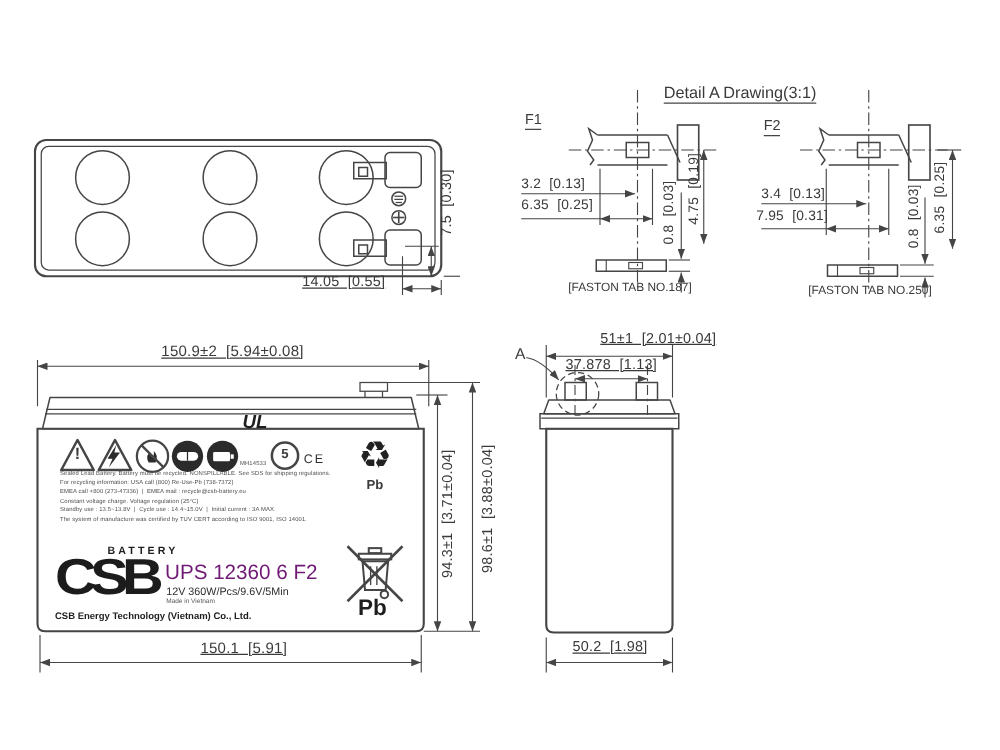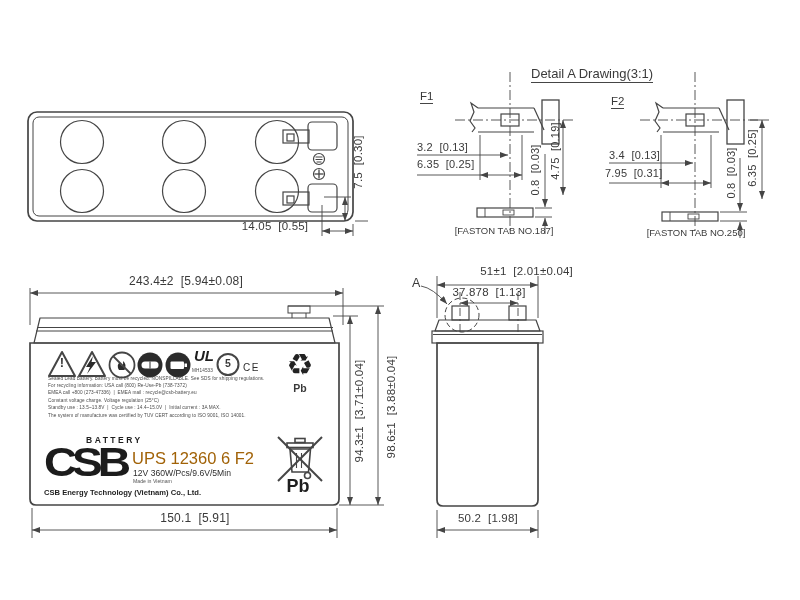--- a/index.html
+++ b/index.html
@@ -6,21 +6,21 @@
   .canvas{position:relative;width:800px;height:600px;background:#fff;overflow:hidden;
           font-family:"Liberation Sans",sans-serif;color:#3a3a3a;}
   svg{position:absolute;overflow:visible;}
   .ln{stroke:#454545;fill:none;}
   .t{position:absolute;white-space:pre;color:#3a3a3a;line-height:1.05;}
   .dim{font-size:11.5px;letter-spacing:.2px;}
   .rot{transform:translate(-50%,-50%) rotate(-90deg);}
   .ulab{border-bottom:1.2px solid #454545;padding-bottom:1px;display:inline-block;text-align:right;}
   .cap{font-size:9.5px;text-align:center;}
   .tiny{font-size:4.7px;color:#4a4a4a;letter-spacing:.1px;}
-  .ctr{text-align:center;}
+  .ctr{text-align:center;text-decoration:underline;}
 </style>
 </head>
 <body>
 
 <div class="canvas">
 
   <svg style="left:20px;top:105px" width="370" height="145" viewBox="0 0 370 145">
     <defs>
       <marker id="ar-tv" markerWidth="8" markerHeight="6" refX="8" refY="3" orient="auto-start-reverse" markerUnits="userSpaceOnUse">
         <path d="M0,0L8,3L0,6Z" fill="#454545"></path>
@@ -171,21 +171,21 @@
       <line class="ln" x1="14" y1="238" x2="14" y2="268"></line>
       <line class="ln" x1="319" y1="238" x2="319" y2="268"></line>
       <line class="ln" x1="14" y1="260" x2="319" y2="260" marker-start="url(#ar-fv)" marker-end="url(#ar-fv)"></line>
       <line class="ln" x1="315" y1="46" x2="340" y2="46"></line>
       <line class="ln" x1="332" y1="46" x2="332" y2="235" marker-start="url(#ar-fv)" marker-end="url(#ar-fv)"></line>
       <line class="ln" x1="270" y1="36" x2="366" y2="36"></line>
       <line class="ln" x1="360" y1="36" x2="360" y2="235" marker-start="url(#ar-fv)" marker-end="url(#ar-fv)"></line>
       <line class="ln" x1="321" y1="235" x2="366" y2="235"></line>
     </g>
   </svg>
-  <div class="t dim ctr" style="left:100px;top:275px;width:172px;font-size:12px;">243.4±2  [5.94±0.08]</div>
+  <div class="t dim ctr" style="left:100px;top:275px;width:172px;font-size:12px;">150.9±2  [5.94±0.08]</div>
   <div class="t dim ctr" style="left:130px;top:512px;width:130px;font-size:12px;">150.1  [5.91]</div>
   <div class="t dim rot" style="left:359px;top:411px;">94.3±1  [3.71±0.04]</div>
   <div class="t dim rot" style="left:391px;top:407px;">98.6±1  [3.88±0.04]</div>
 
   <svg style="left:40px;top:345px" width="290" height="145" viewBox="0 0 290 145">
     <g>
       <polygon class="ln" points="22,7 35,31 9,31" stroke-width="2" stroke-linejoin="round"></polygon>
     </g>
     <g>
       <polygon class="ln" points="52,7 65,31 39,31" stroke-width="2" stroke-linejoin="round"></polygon>
@@ -214,37 +214,37 @@
       <line class="ln" x1="282" y1="92" x2="238" y2="136" stroke-width="2"></line>
       <rect class="ln" x="255" y="93.5" width="10" height="4"></rect>
       <rect class="ln" x="247" y="98" width="26" height="4.5"></rect>
       <polygon class="ln" points="250,104 270.5,104 268.5,127 252,127"></polygon>
       <circle class="ln" cx="267.5" cy="130.5" r="3"></circle>
       <line class="ln" x1="256.5" y1="108" x2="256.5" y2="123" stroke-width="1.1"></line>
       <line class="ln" x1="261.5" y1="108" x2="261.5" y2="123" stroke-width="1.1"></line>
     </g>
   </svg>
   <div class="t" style="left:56px;top:356px;width:12px;text-align:center;font-size:13px;font-weight:bold;">!</div>
-  <div class="t" style="left:194px;top:348px;font-size:15px;font-weight:bold;font-style:italic;color:#1e1e1e;">UL</div>
+  <div class="t" style="left:194px;top:330px;font-size:15px;font-weight:bold;font-style:italic;color:#1e1e1e;">UL</div>
   <div class="t tiny" style="left:192px;top:369px;">MH14533</div>
   <div class="t" style="left:222px;top:357.5px;width:12px;text-align:center;font-size:10.5px;font-weight:bold;">5</div>
   <div class="t" style="left:243px;top:363px;font-size:10px;letter-spacing:1.5px;color:#2e2e2e;">CE</div>
   <div class="t" style="left:282px;top:349px;width:36px;text-align:center;font-size:30px;color:#222;">♻</div>
   <div class="t" style="left:282px;top:383px;width:36px;text-align:center;font-size:10.5px;font-weight:bold;">Pb</div>
   <div class="t" style="left:272px;top:477px;width:52px;text-align:center;font-size:18px;font-weight:bold;color:#1e1e1e;">Pb</div>
 
   <div class="t tiny" style="left:48px;top:377px;">Sealed Lead Battery. Battery must be recycled. NONSPILLABLE. See SDS for shipping regulations.</div>
   <div class="t tiny" style="left:48px;top:384px;">For recycling information: USA call (800) Re-Use-Pb (738-7372)</div>
   <div class="t tiny" style="left:48px;top:390.5px;">EMEA call +800 (273-47336)  |  EMEA mail : recycle@csb-battery.eu</div>
   <div class="t tiny" style="left:48px;top:399px;">Constant voltage charge. Voltage regulation (25°C)</div>
   <div class="t tiny" style="left:48px;top:405.5px;">Standby use : 13.5~13.8V  |  Cycle use : 14.4~15.0V  |  Initial current : 3A MAX.</div>
   <div class="t tiny" style="left:48px;top:413.5px;">The system of manufacture was certified by TUV CERT according to ISO 9001, ISO 14001.</div>
   <div class="t" style="left:86px;top:436px;font-size:8.5px;font-weight:bold;letter-spacing:2.5px;color:#1e1e1e;">BATTERY</div>
   <div class="t" style="left:44px;top:441px;font-size:44px;font-weight:900;letter-spacing:-5px;color:#1c1c1c;transform:scale(1.05,.92);transform-origin:left top;">CSB</div>
-  <div class="t" style="left:132px;top:450px;font-size:16.5px;color:#a16207;">UPS 12360 6 F2</div>
+  <div class="t" style="left:132px;top:450px;font-size:16.5px;color:#701a75;">UPS 12360 6 F2</div>
   <div class="t" style="left:133px;top:469px;font-size:8.6px;color:#2e2e2e;">12V 360W/Pcs/9.6V/5Min</div>
   <div class="t" style="left:133px;top:479px;font-size:5.2px;color:#555;">Made in Vietnam</div>
   <div class="t" style="left:44px;top:489px;font-size:7.6px;font-weight:bold;color:#1e1e1e;">CSB Energy Technology (Vietnam) Co., Ltd.</div>
 
   <svg style="left:405px;top:260px" width="190" height="290" viewBox="0 0 190 290">
     <defs>
       <marker id="ar-sv" markerWidth="8" markerHeight="6" refX="8" refY="3" orient="auto-start-reverse" markerUnits="userSpaceOnUse">
         <path d="M0,0L8,3L0,6Z" fill="#454545"></path>
       </marker>
     </defs>

